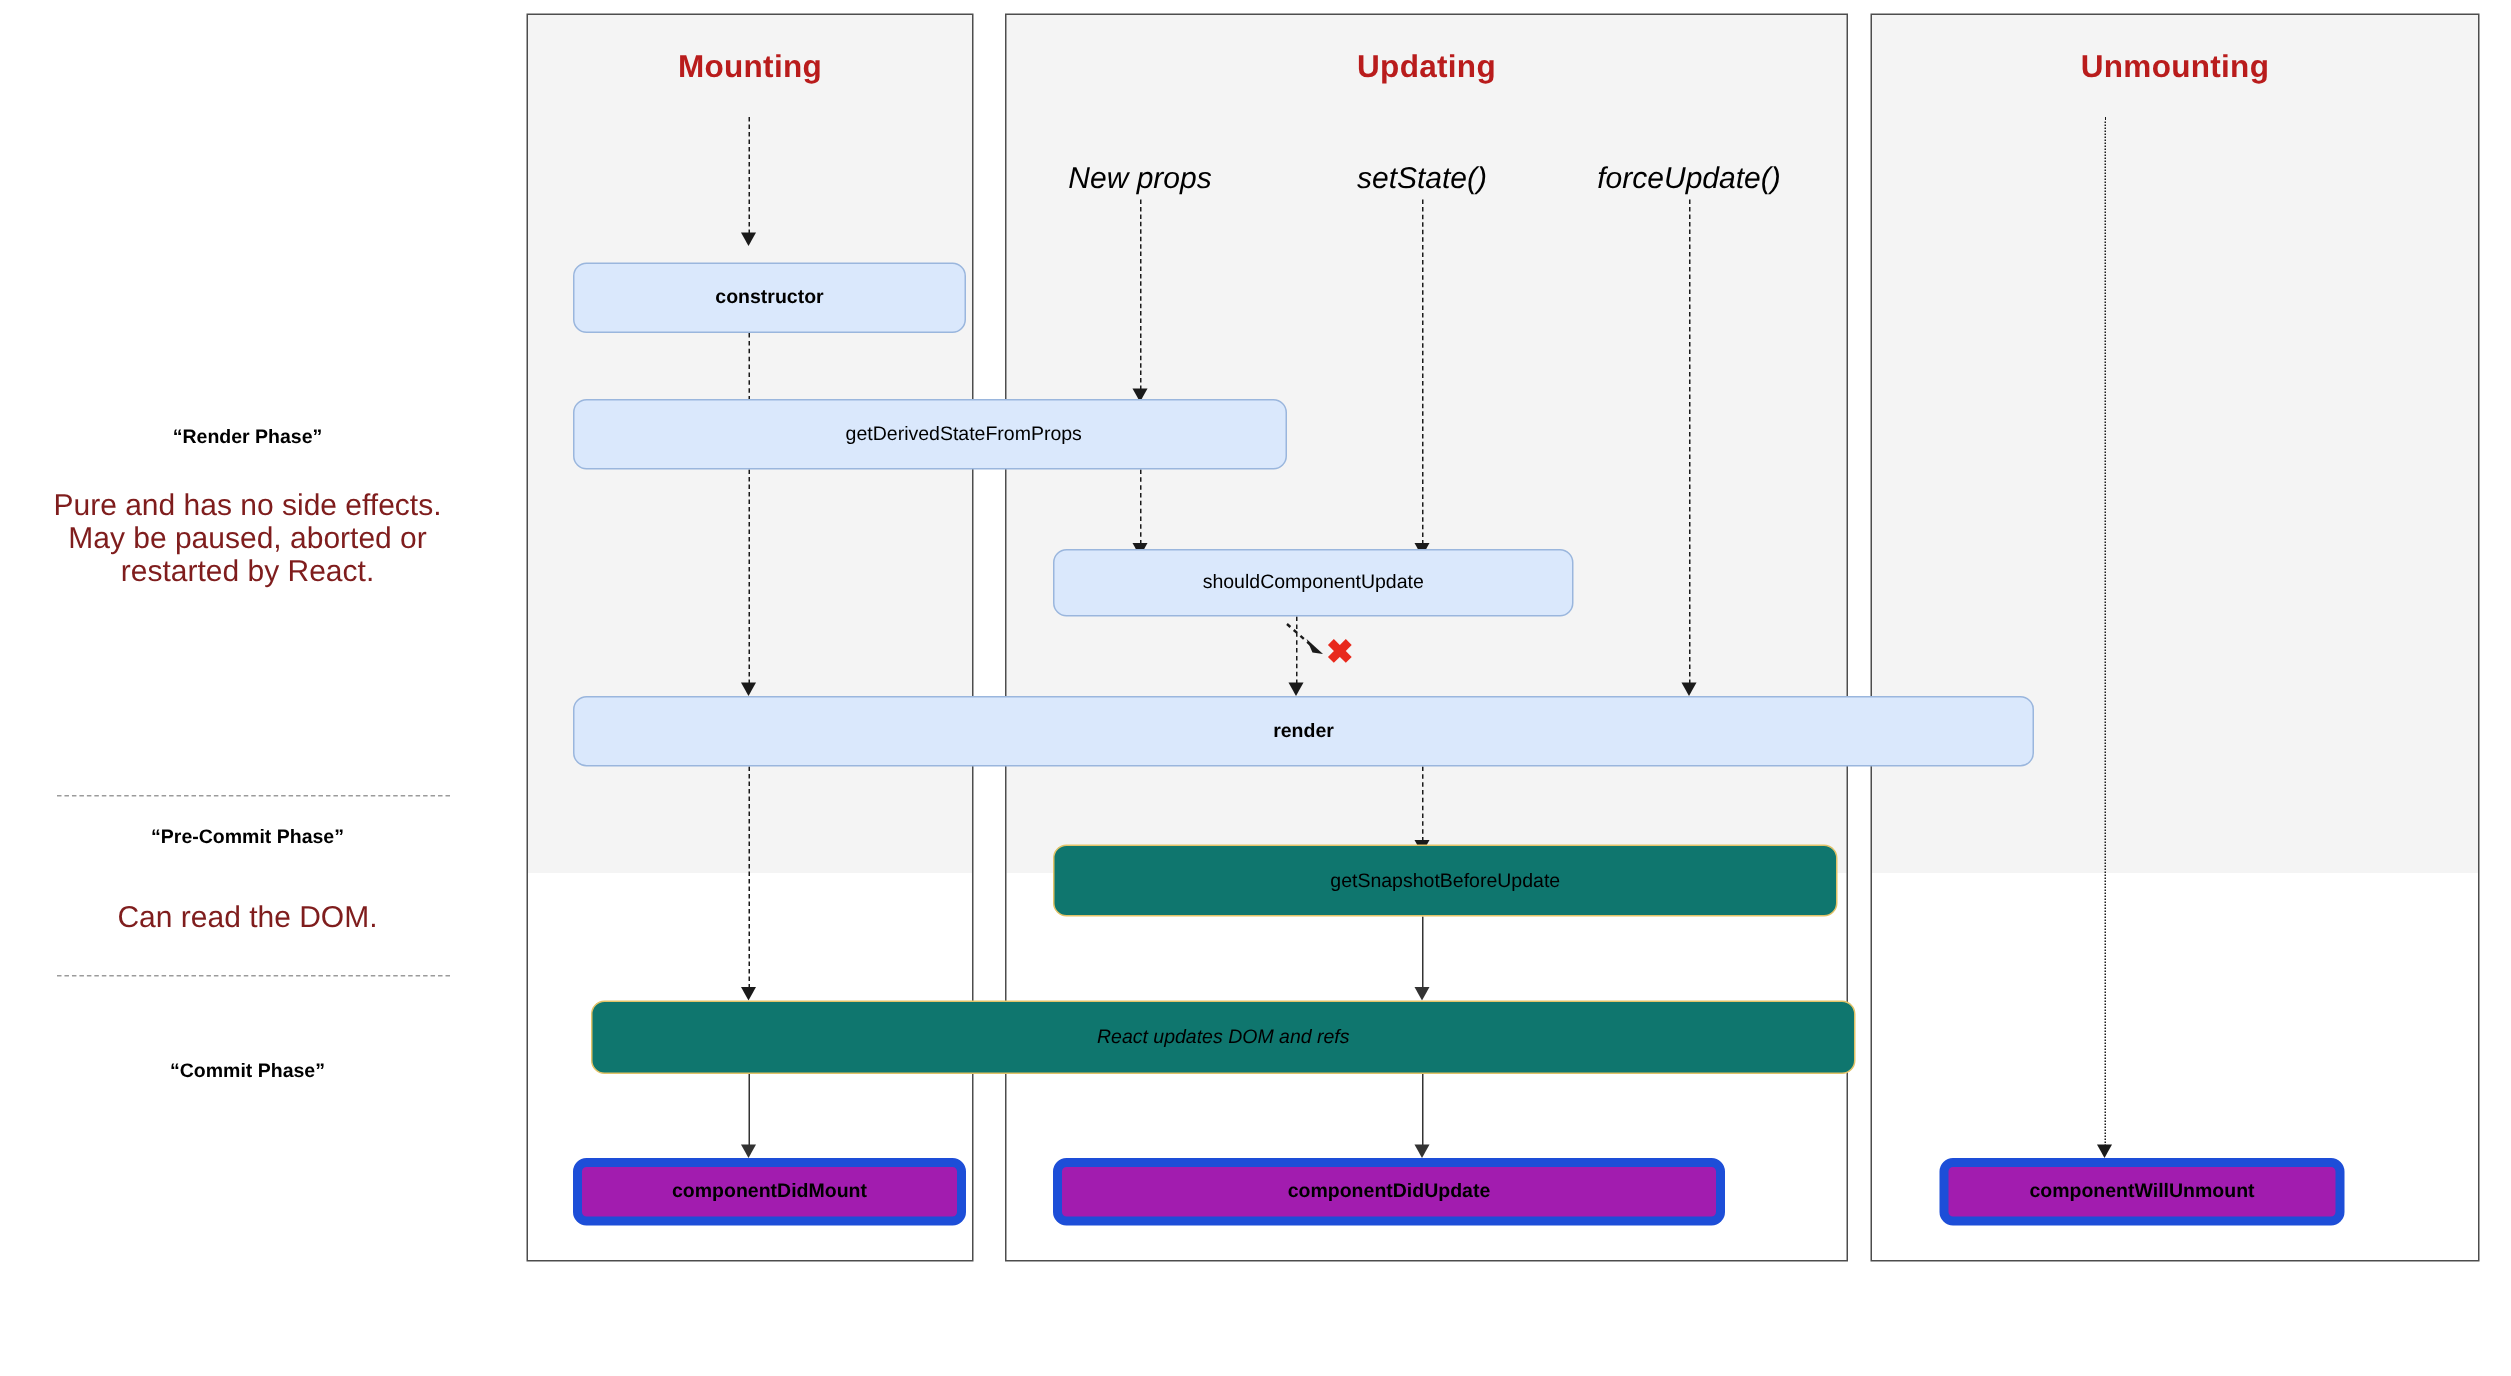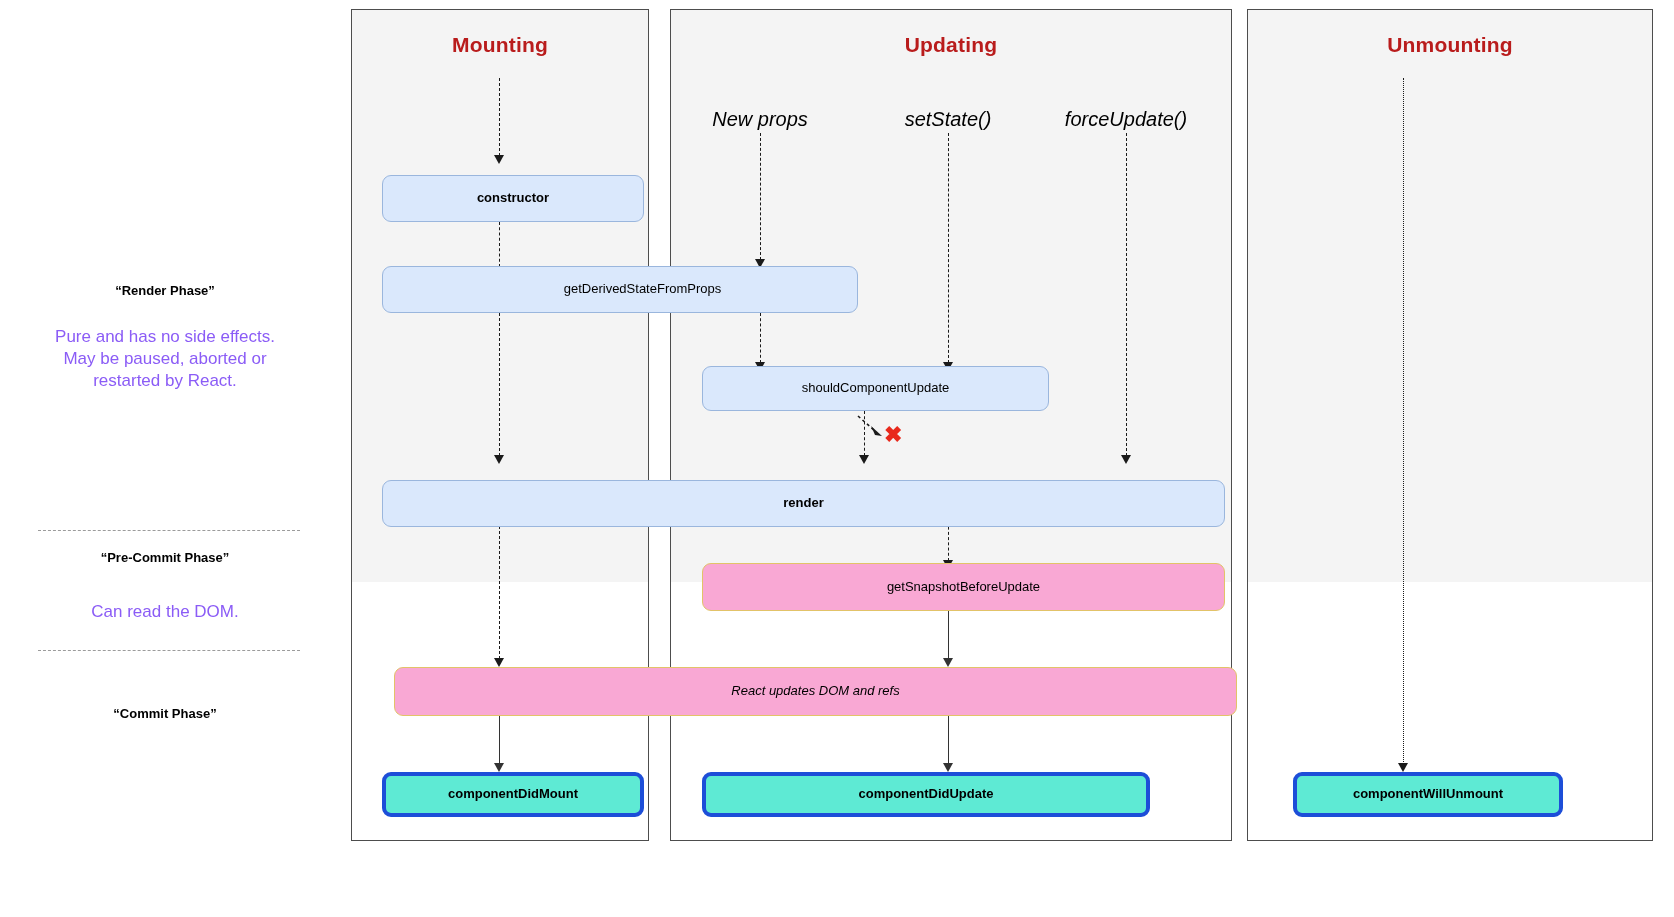--- a/index.html
+++ b/index.html
@@ -22,39 +22,39 @@
     letter-spacing:.2px;white-space:nowrap;
   }
 
   
   .phase-title{
     position:absolute;text-align:center;width:330px;left:0;
     font-weight:bold;font-size:13px;color:#000;white-space:nowrap;
   }
   .phase-desc{
     position:absolute;text-align:center;width:330px;left:0;
-    font-size:17px;color:#8b5cf6;line-height:22px;
+    font-size:20px;color:#7f1d1d;line-height:22px;
   }
   .phase-sep{
     position:absolute;left:38px;width:262px;height:0;
     border-top:1.5px dashed #9b9b9b;
   }
 
   
   .node{
     position:absolute;box-sizing:border-box;
     border-radius:9px;
     display:flex;align-items:center;justify-content:center;
     font-size:13px;color:#000;text-align:center;
     line-height:1.15;
     margin-left:12px;
   }
   .node.blue{background:#dae8fc;border:1px solid #9ab6dd;}
-  .node.yellow{background:#f9a8d4;border:1px solid #e2c368;}
-  .node.green{background:#5eead4;border:4px solid #1d4ed8;text-align:center;}
+  .node.yellow{background:#0f766e;border:1px solid #e2c368;}
+  .node.green{background:#a21caf;border:6px solid #1d4ed8;text-align:center;}
   .node.bold{font-weight:bold;}
   .node.italic{font-style:italic;}
 
   
   .trigger{
     position:absolute;font-style:italic;font-size:20px;color:#000;
     text-align:center;white-space:nowrap;
   }
   .vline{position:absolute;width:0;}
   .vline.dashed{border-left:1.6px dashed #1a1a1a;}
@@ -158,21 +158,21 @@
 
   <div class="vline dotted" style="left:1403px;top:78px;height:686px;"></div>
   <div class="head" style="left:1398px;top:763px;"></div>
 
   <div class="node blue bold" style="left:370px;top:175px;width:262px;height:47px;">constructor</div>
 
   <div class="node blue" style="left:370px;top:266px;width:476px;height:47px;padding-left:45px;">getDerivedStateFromProps</div>
 
   <div class="node blue" style="left:690px;top:366px;width:347px;height:45px;">shouldComponentUpdate</div>
 
-  <div class="node blue bold" style="left:370px;top:480px;width:843px;height:47px;">render</div>
+  <div class="node blue bold" style="left:370px;top:464px;width:974px;height:47px;">render</div>
 
   <div class="node yellow" style="left:690px;top:563px;width:523px;height:48px;">getSnapshotBeforeUpdate</div>
 
   <div class="node yellow italic" style="left:382px;top:667px;width:843px;height:49px;">React updates DOM and refs</div>
 
   <div class="node green bold" style="left:370px;top:772px;width:262px;height:45px;">componentDidMount</div>
 
   <div class="node green bold" style="left:690px;top:772px;width:448px;height:45px;">componentDidUpdate</div>
 
   <div class="node green bold" style="left:1281px;top:772px;width:270px;height:45px;">componentWillUnmount</div>

